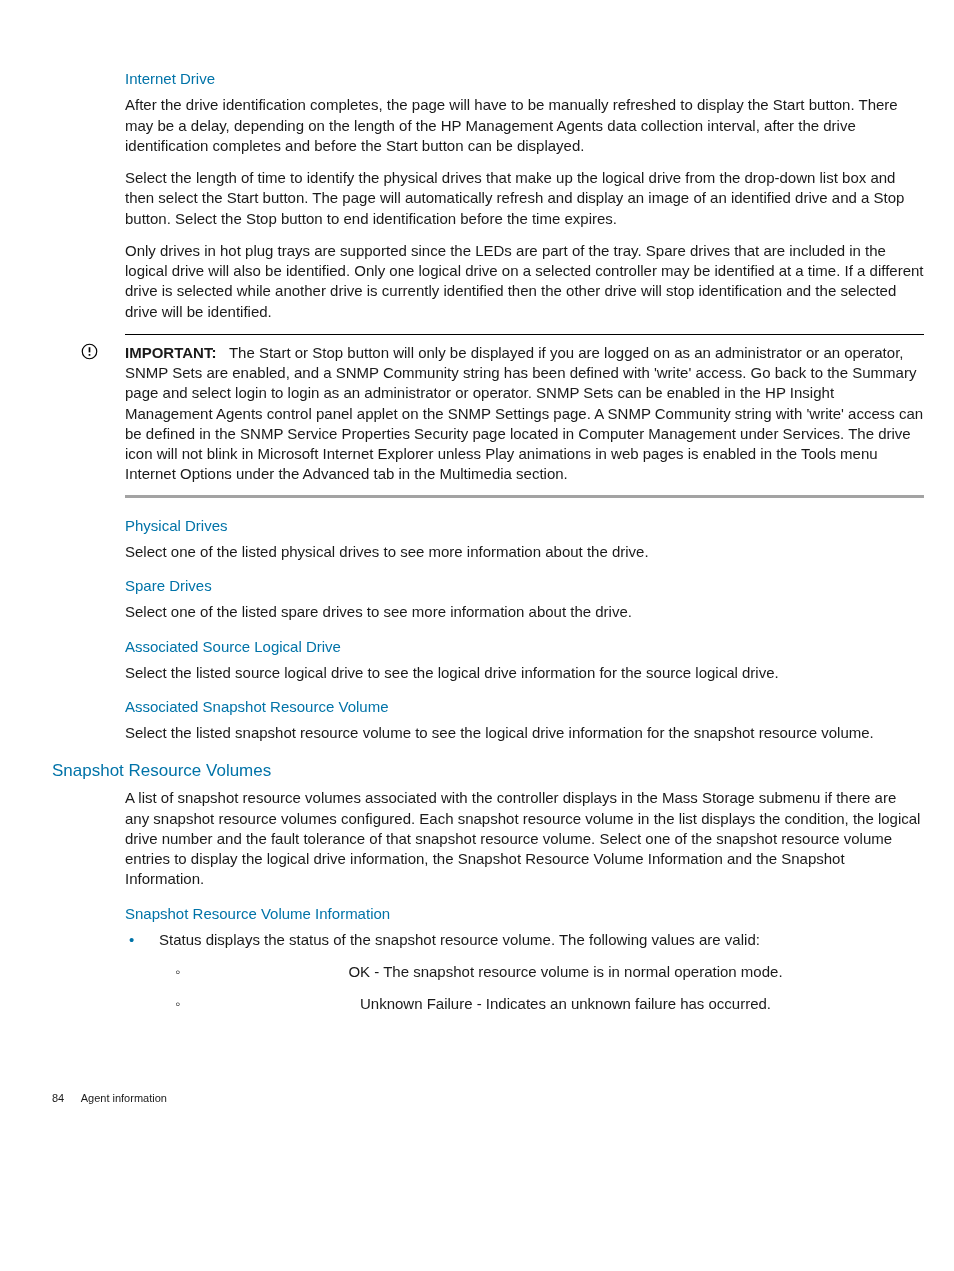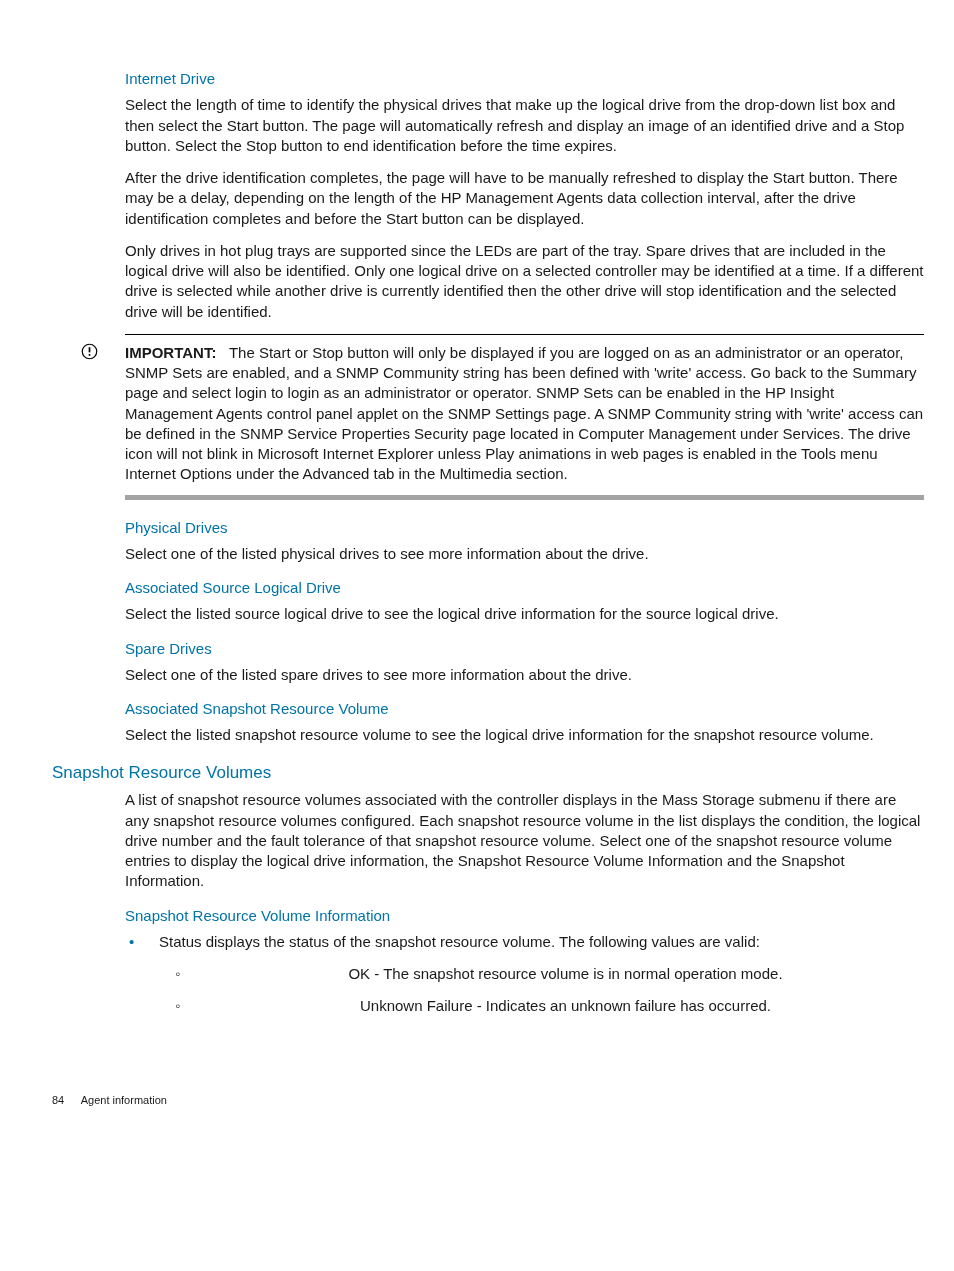--- a/index.html
+++ b/index.html
@@ -32,21 +32,21 @@
       margin-top: 16px;
       margin-bottom: 6px;
     }
     .para {
       color: #1a1a1a;
       margin-bottom: 12px;
       font-size: 15px;
     }
     .important-block {
       border-top: 1px solid #000;
-      border-bottom: 5px solid #a3a3a3;
+      border-bottom: 3px solid #a3a3a3;
       padding: 8px 0 10px 0;
       margin-top: 10px;
       margin-bottom: 18px;
       position: relative;
     }
     .important-icon {
       position: absolute;
       left: -44px;
       top: 8px;
       width: 17px;
@@ -115,22 +115,22 @@
       display: inline-block;
       margin-right: 14px;
     }
   </style>
 </head>
 <body>
 
 <div class="content-indent">
   <div class="section-block">
     <div class="h3">Internet Drive</div>
+    <p class="para">After the drive identification completes, the page will have to be manually refreshed to display the Start button. There may be a delay, depending on the length of the HP Management Agents data collection interval, after the drive identification completes and before the Start button can be displayed.</p>
     <p class="para">Select the length of time to identify the physical drives that make up the logical drive from the drop-down list box and then select the Start button. The page will automatically refresh and display an image of an identified drive and a Stop button. Select the Stop button to end identification before the time expires.</p>
-    <p class="para">After the drive identification completes, the page will have to be manually refreshed to display the Start button. There may be a delay, depending on the length of the HP Management Agents data collection interval, after the drive identification completes and before the Start button can be displayed.</p>
     <p class="para">Only drives in hot plug trays are supported since the LEDs are part of the tray. Spare drives that are included in the logical drive will also be identified. Only one logical drive on a selected controller may be identified at a time. If a different drive is selected while another drive is currently identified then the other drive will stop identification and the selected drive will be identified.</p>
   </div>
 
   <div class="important-block">
     <span class="important-icon">
       <svg viewBox="0 0 20 20">
         <circle cx="10" cy="10" r="8.5" fill="none" stroke="#000" stroke-width="1.4"></circle>
         <rect x="9" y="5" width="2" height="6" fill="#000"></rect>
         <rect x="9" y="13" width="2" height="2" fill="#000"></rect>
       </svg>
@@ -139,27 +139,27 @@
       <span class="important-label">IMPORTANT:</span>&nbsp;&nbsp;&nbsp;<span>The Start or Stop button will only be displayed if you are logged on as an administrator or an operator, SNMP Sets are enabled, and a SNMP Community string has been defined with 'write' access. Go back to the Summary page and select login to login as an administrator or operator. SNMP Sets can be enabled in the HP Insight Management Agents control panel applet on the SNMP Settings page. A SNMP Community string with 'write' access can be defined in the SNMP Service Properties Security page located in Computer Management under Services. The drive icon will not blink in Microsoft Internet Explorer unless Play animations in web pages is enabled in the Tools menu Internet Options under the Advanced tab in the Multimedia section.</span>
     </p>
   </div>
 
   <div class="section-block">
     <div class="h3">Physical Drives</div>
     <p class="para">Select one of the listed physical drives to see more information about the drive.</p>
   </div>
 
   <div class="section-block">
-    <div class="h3">Associated Source Logical Drive</div>
-    <p class="para">Select the listed source logical drive to see the logical drive information for the source logical drive.</p>
+    <div class="h3">Spare Drives</div>
+    <p class="para">Select one of the listed spare drives to see more information about the drive.</p>
   </div>
 
   <div class="section-block">
-    <div class="h3">Spare Drives</div>
-    <p class="para">Select one of the listed spare drives to see more information about the drive.</p>
+    <div class="h3">Associated Source Logical Drive</div>
+    <p class="para">Select the listed source logical drive to see the logical drive information for the source logical drive.</p>
   </div>
 
   <div class="section-block">
     <div class="h3">Associated Snapshot Resource Volume</div>
     <p class="para">Select the listed snapshot resource volume to see the logical drive information for the snapshot resource volume.</p>
   </div>
 </div>
 
 <div class="h2">Snapshot Resource Volumes</div>
 

